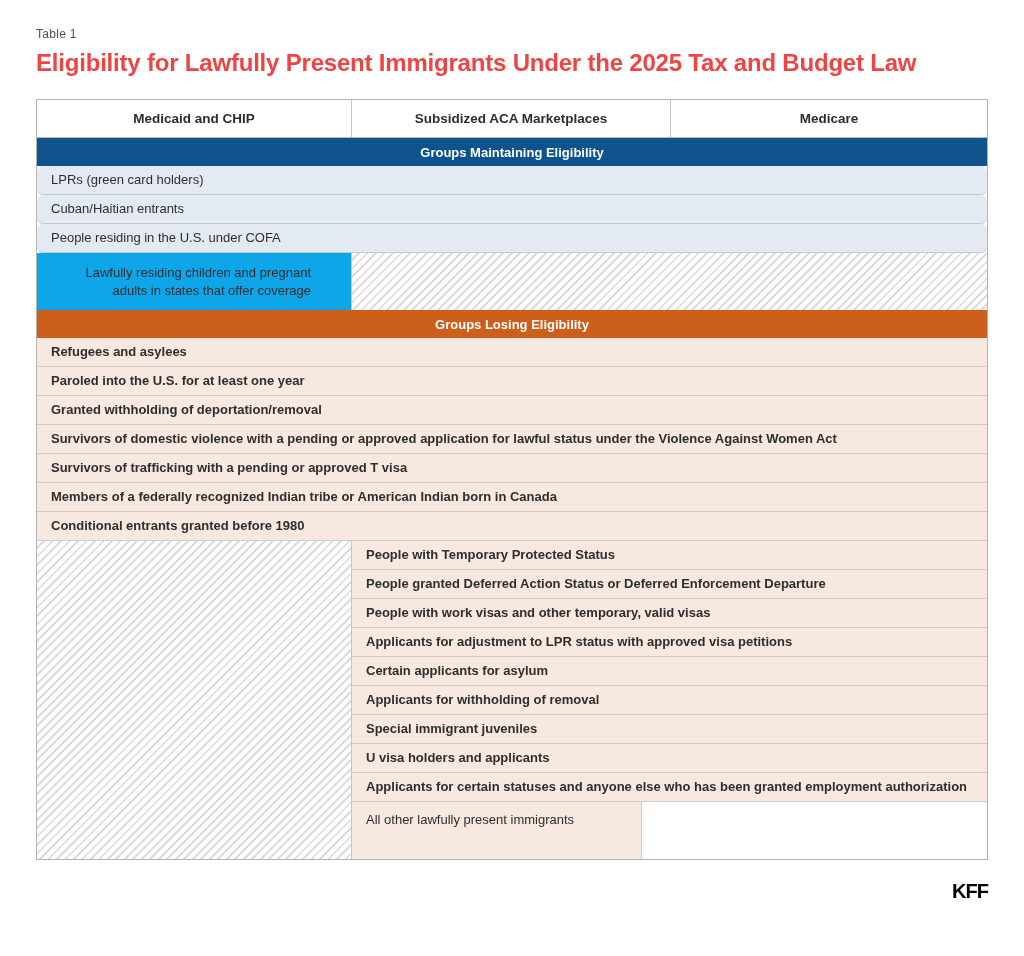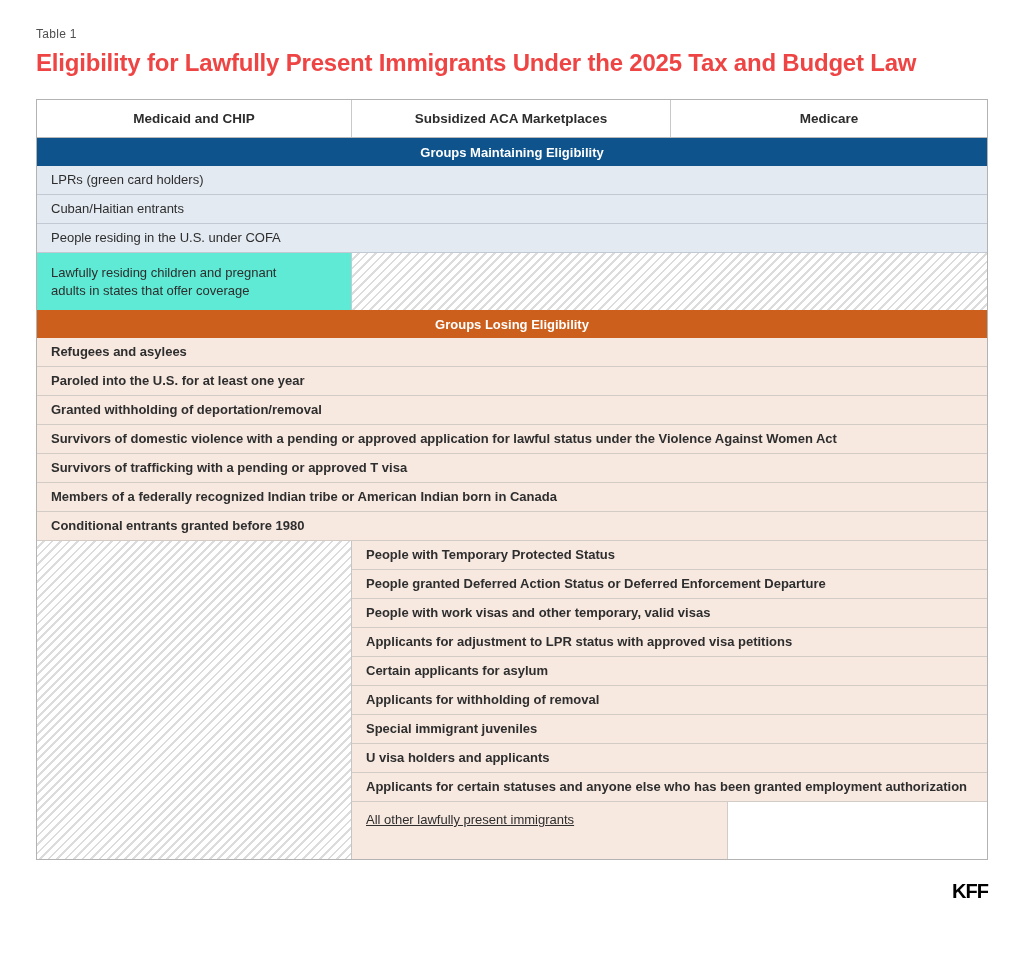--- a/index.html
+++ b/index.html
@@ -55,57 +55,58 @@
 
   
   .row {
     min-height: 29px;
     display: flex; align-items: center;
     padding: 4px 12px 4px 14px;
     line-height: 1.25;
   }
   .blue-bg  { background: #e3eaf2; }
   .peach-bg { background: #f7e8e0; font-weight: bold; }
-  .blue-sep  { border-bottom: 1px solid #c2c9d2; }
+  .blue-sep  { border-bottom: 1px solid #c2c9d2; border-radius: 6px; }
   .peach-sep { border-bottom: 1px solid #d2cbc6; }
 
   
   .hatch {
     background: repeating-linear-gradient(
       135deg,
       #ffffff 0px, #ffffff 4px,
       #dcdcdc 4px, #dcdcdc 6px
     );
   }
 
   
   .split-maintain { display: flex; }
   .split-maintain .text-cell {
     width: 315px; border-right: 1px solid #c2c9d2;
-    background: #5eead4;
+    background: #0ea5e9;
     min-height: 57px;
     display: flex; align-items: center;
     padding: 6px 40px 6px 14px;
     line-height: 1.35;
+    text-align: right;
   }
   .split-maintain .hatch-cell { flex: 1; min-height: 57px; }
 
   
   .losing-bottom { display: flex; }
   .losing-bottom .left-hatch { width: 315px; border-right: 1px solid #c5c5c5; }
   .losing-bottom .right-col { flex: 1; display: flex; flex-direction: column; }
 
   
   .final-split { display: flex; flex: 1; }
   .final-split .m-cell {
-    width: 376px; border-right: 1px solid #d2cbc6;
+    width: 290px; border-right: 1px solid #d2cbc6;
     background: #f7e8e0;
     min-height: 57px;
     display: flex; align-items: flex-start;
-    padding: 9px 12px 6px 14px; line-height: 1.35; text-decoration: underline;
+    padding: 9px 12px 6px 14px; line-height: 1.35;
   }
   .final-split .md-cell {
     flex: 1; background: #f7e8e0;
     min-height: 57px;
     display: flex; align-items: flex-start;
     padding: 9px 24px 6px 14px; line-height: 1.35;
   }
 
   .brand-logo {
     position: absolute;

